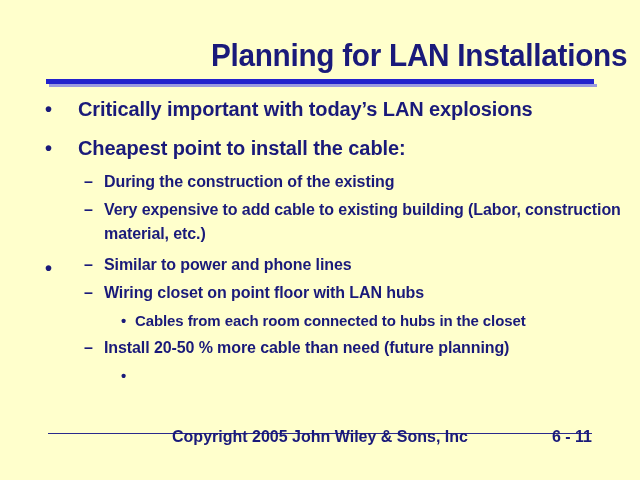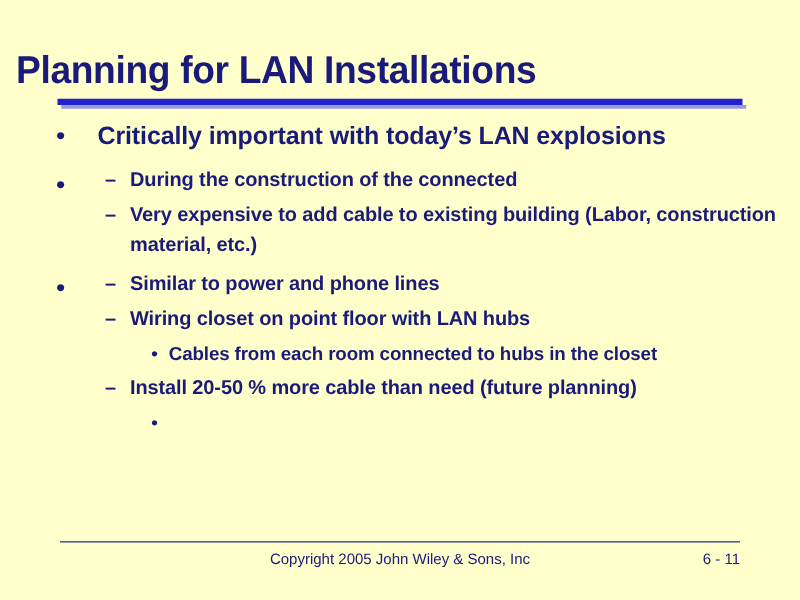--- a/index.html
+++ b/index.html
@@ -19,21 +19,21 @@
     height: 480px;
     background: #ffffcc;
   }
 
   
   .title-block {
     position: absolute;
     left: 0;
     top: 38px;
     width: 640px;
-    text-align: left;
+    text-align: right;
   }
   .slide-title {
     font-size: 31px;
     font-weight: bold;
     color: #1a1a7a;
     letter-spacing: -0.3px;
     line-height: 36px;
     white-space: nowrap;
     transform: scaleX(0.96);
     transform-origin: center center;
@@ -134,26 +134,26 @@
     position: absolute;
     left: 48px;
     top: 433px;
     width: 544px;
     height: 1px;
     background: #2a2a8c;
   }
   .footer {
     position: absolute;
     left: 48px;
-    top: 438px;
+    top: 428px;
     width: 544px;
     height: 18px;
     color: #1a1a7a;
-    font-size: 12px;
-    font-weight: normal;
+    font-size: 16px;
+    font-weight: bold;
     line-height: 18px;
   }
   .footer-copyright {
     position: absolute;
     left: 0;
     top: 0;
     width: 544px;
     text-align: center;
   }
   .footer-page {
@@ -179,25 +179,26 @@
 
   <div class="body">
 
     <div class="bullet lvl1">
       <span class="marker">•</span>
       <span class="btext">Critically important with today’s LAN explosions</span>
     </div>
 
     <div class="bullet lvl1 sp-top-1">
       <span class="marker">•</span>
+      <span class="btext">Cheapest point to install the cable:</span>
     </div>
 
     <div class="bullet lvl2 sp-top-2">
       <span class="marker">–</span>
-      <span class="btext">During the construction of the connected</span>
+      <span class="btext">During the construction of the existing</span>
     </div>
 
     <div class="bullet lvl2 sp-top-3">
       <span class="marker">–</span>
       <span class="btext">Very expensive to add cable to existing building (Labor, construction material, etc.)</span>
     </div>
 
     <div class="bullet lvl1 sp-top-2">
       <span class="marker">•</span>
     </div>

